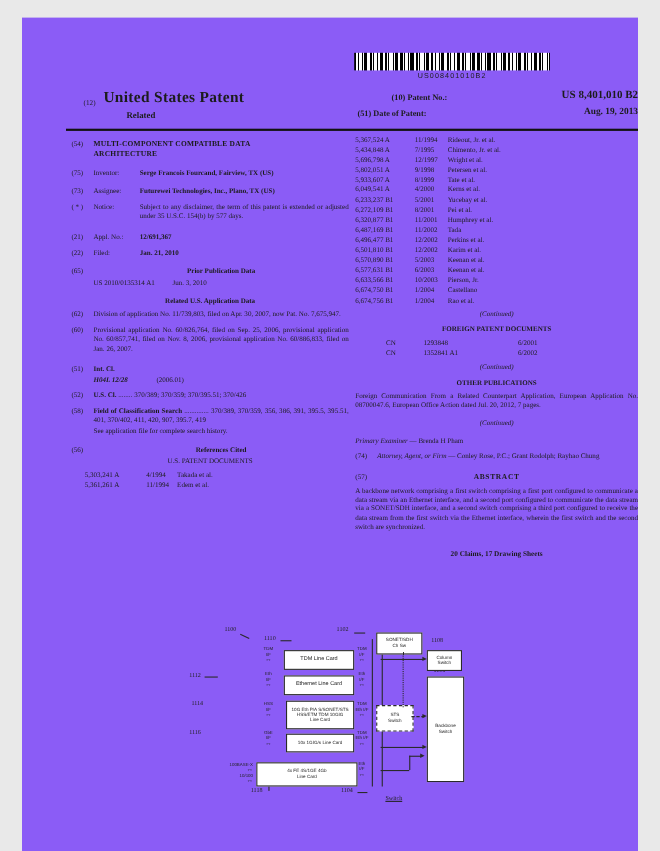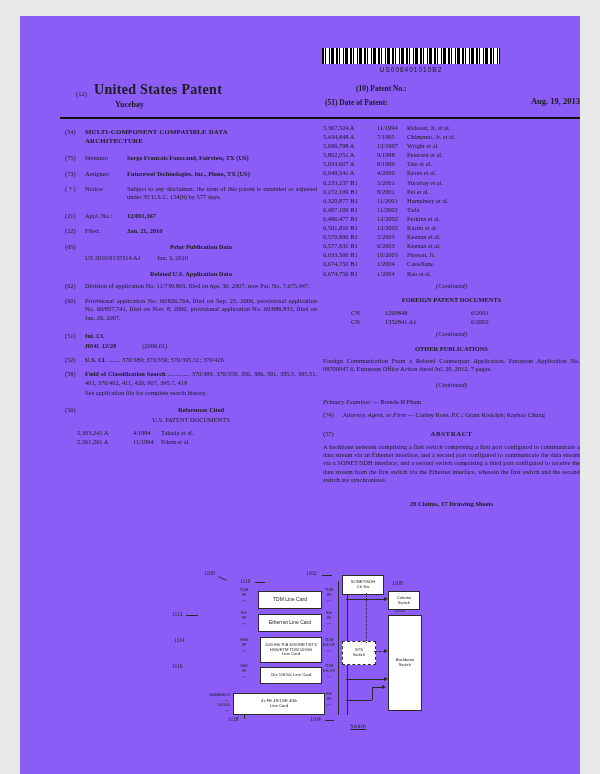--- a/index.html
+++ b/index.html
@@ -67,22 +67,23 @@
 </head>
 <body>
 
 <div class="page">
 
   <div class="abs barcode"></div>
   <div class="abs barcode-text">US008401010B2</div>
 
   <div class="abs kind-num">(12)</div>
   <div class="abs hdr-title">United States Patent</div>
-  <div class="abs hdr-surname">Yucebay</div>
+  <div class="abs hdr-surname">Related</div>
   <div class="abs pn-label">(10) Patent No.:</div>
+  <div class="abs pn-value">US 8,401,010 B2</div>
   <div class="abs dt-label">(51) Date of Patent:</div>
   <div class="abs dt-value">Aug. 19, 2013</div>
   <div class="abs rule"></div>
 
   <div class="abs col-left">
     <div class="it2" style="margin-bottom:9px">
       <span>(54)</span>
       <span class="t54">MULTI-COMPONENT COMPATIBLE DATA ARCHITECTURE</span>
     </div>
     <div class="it">

